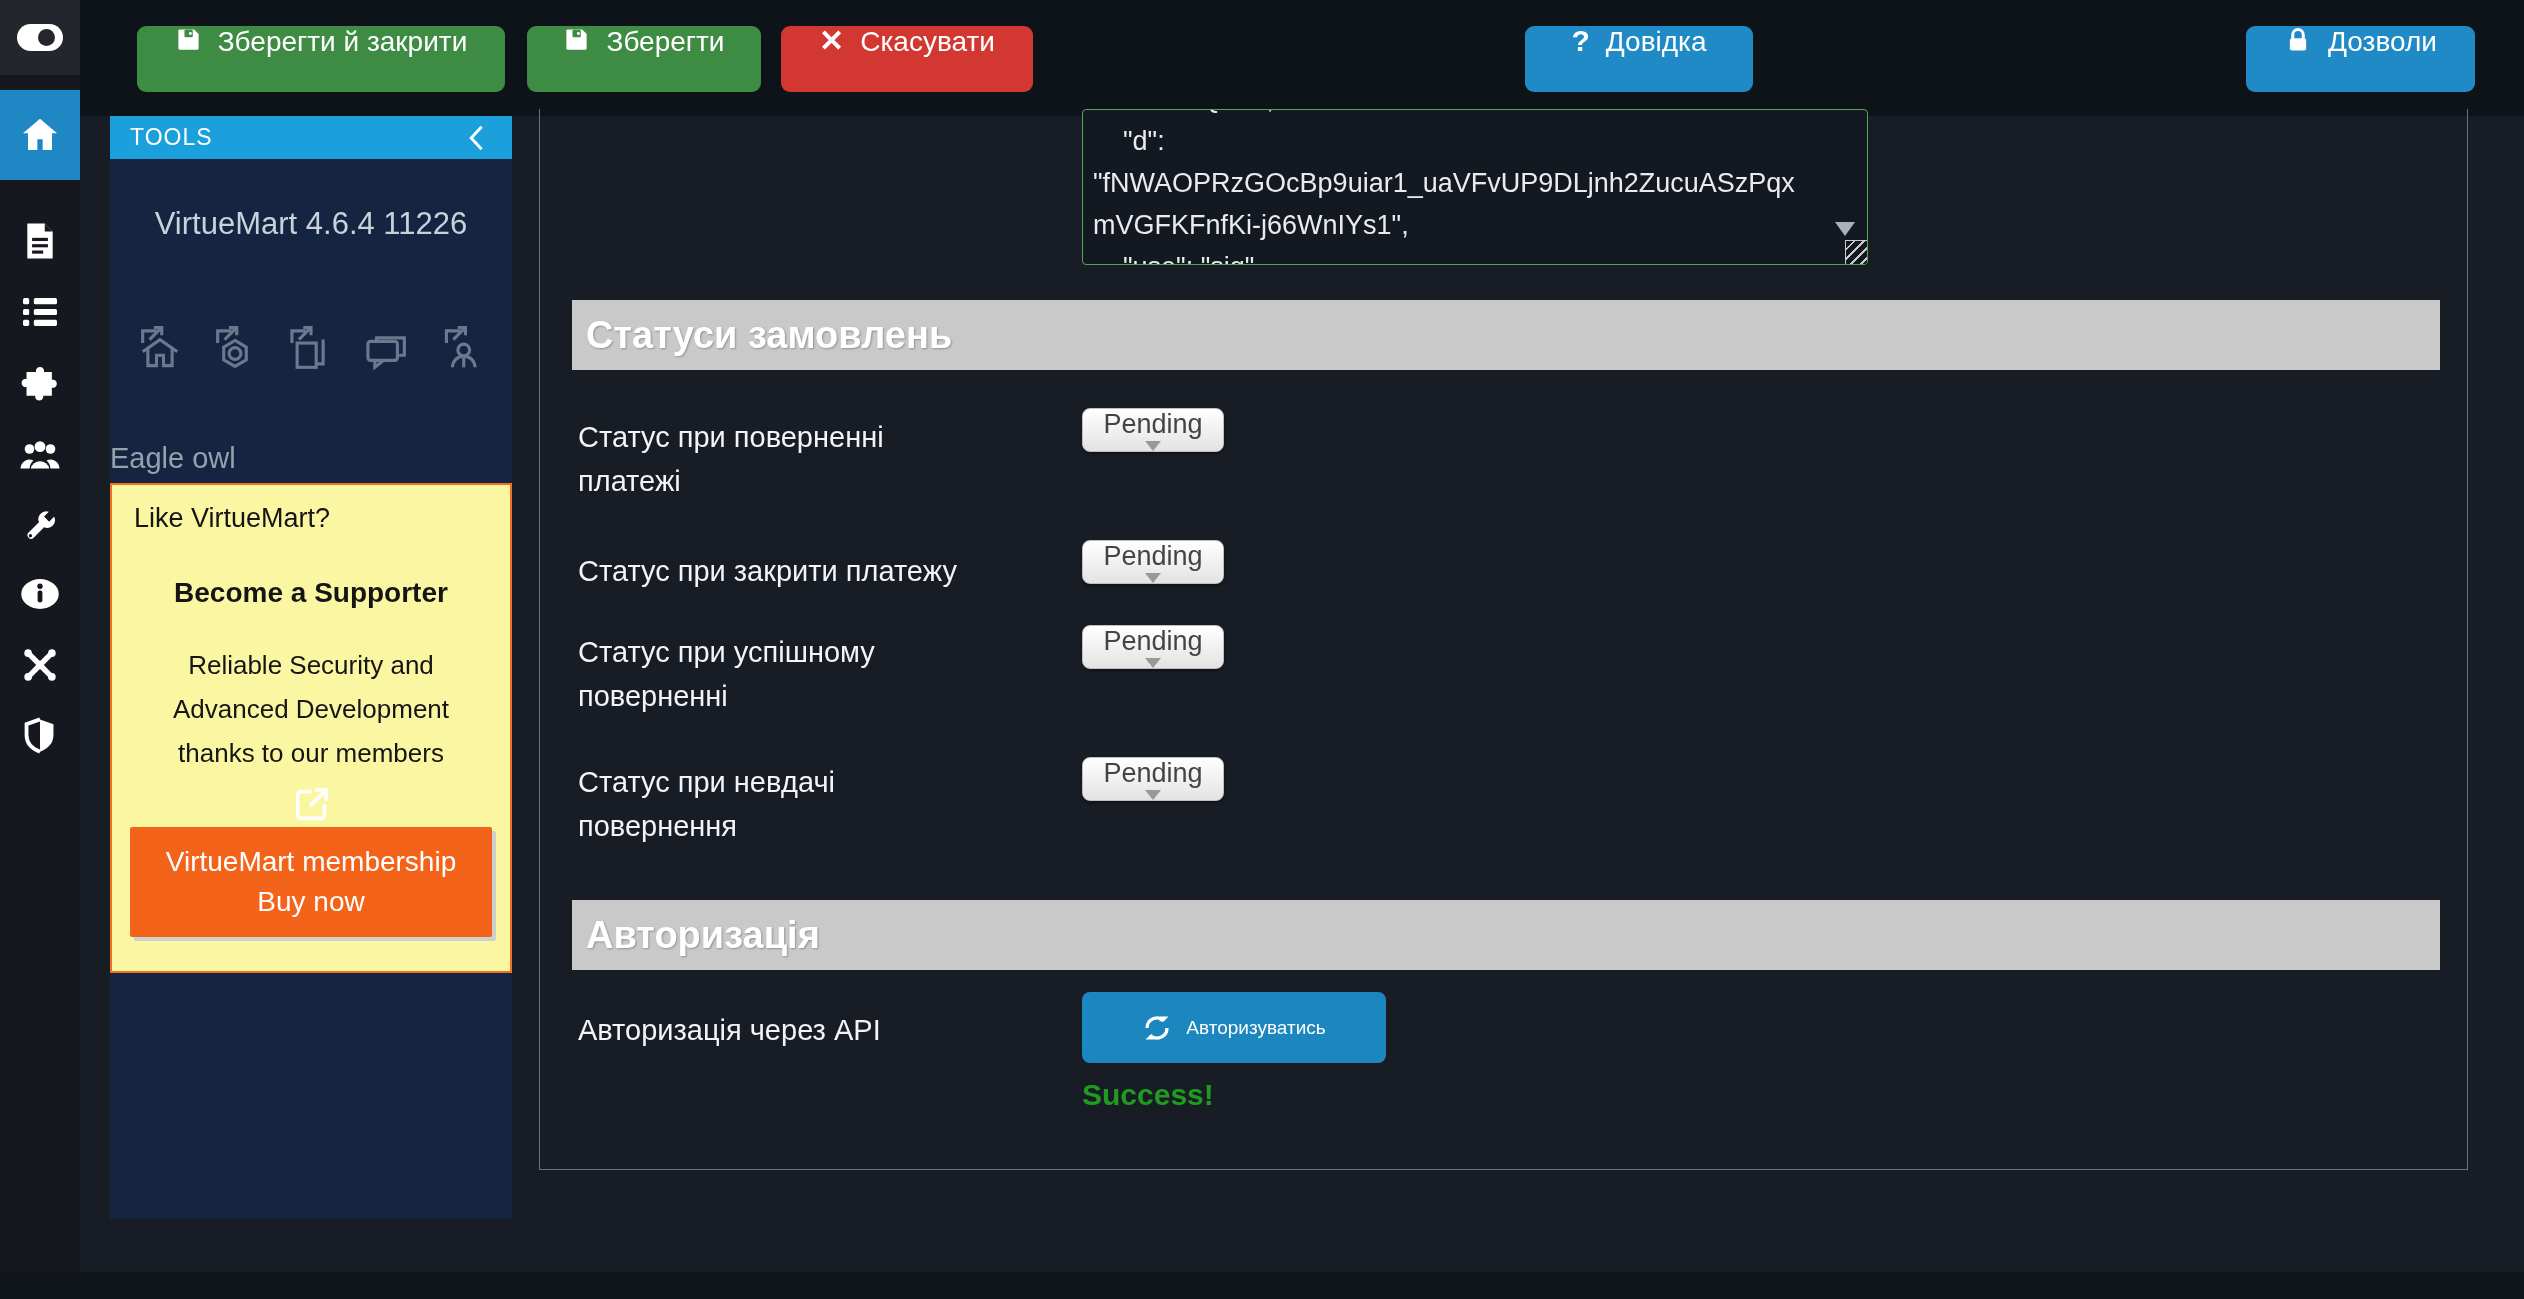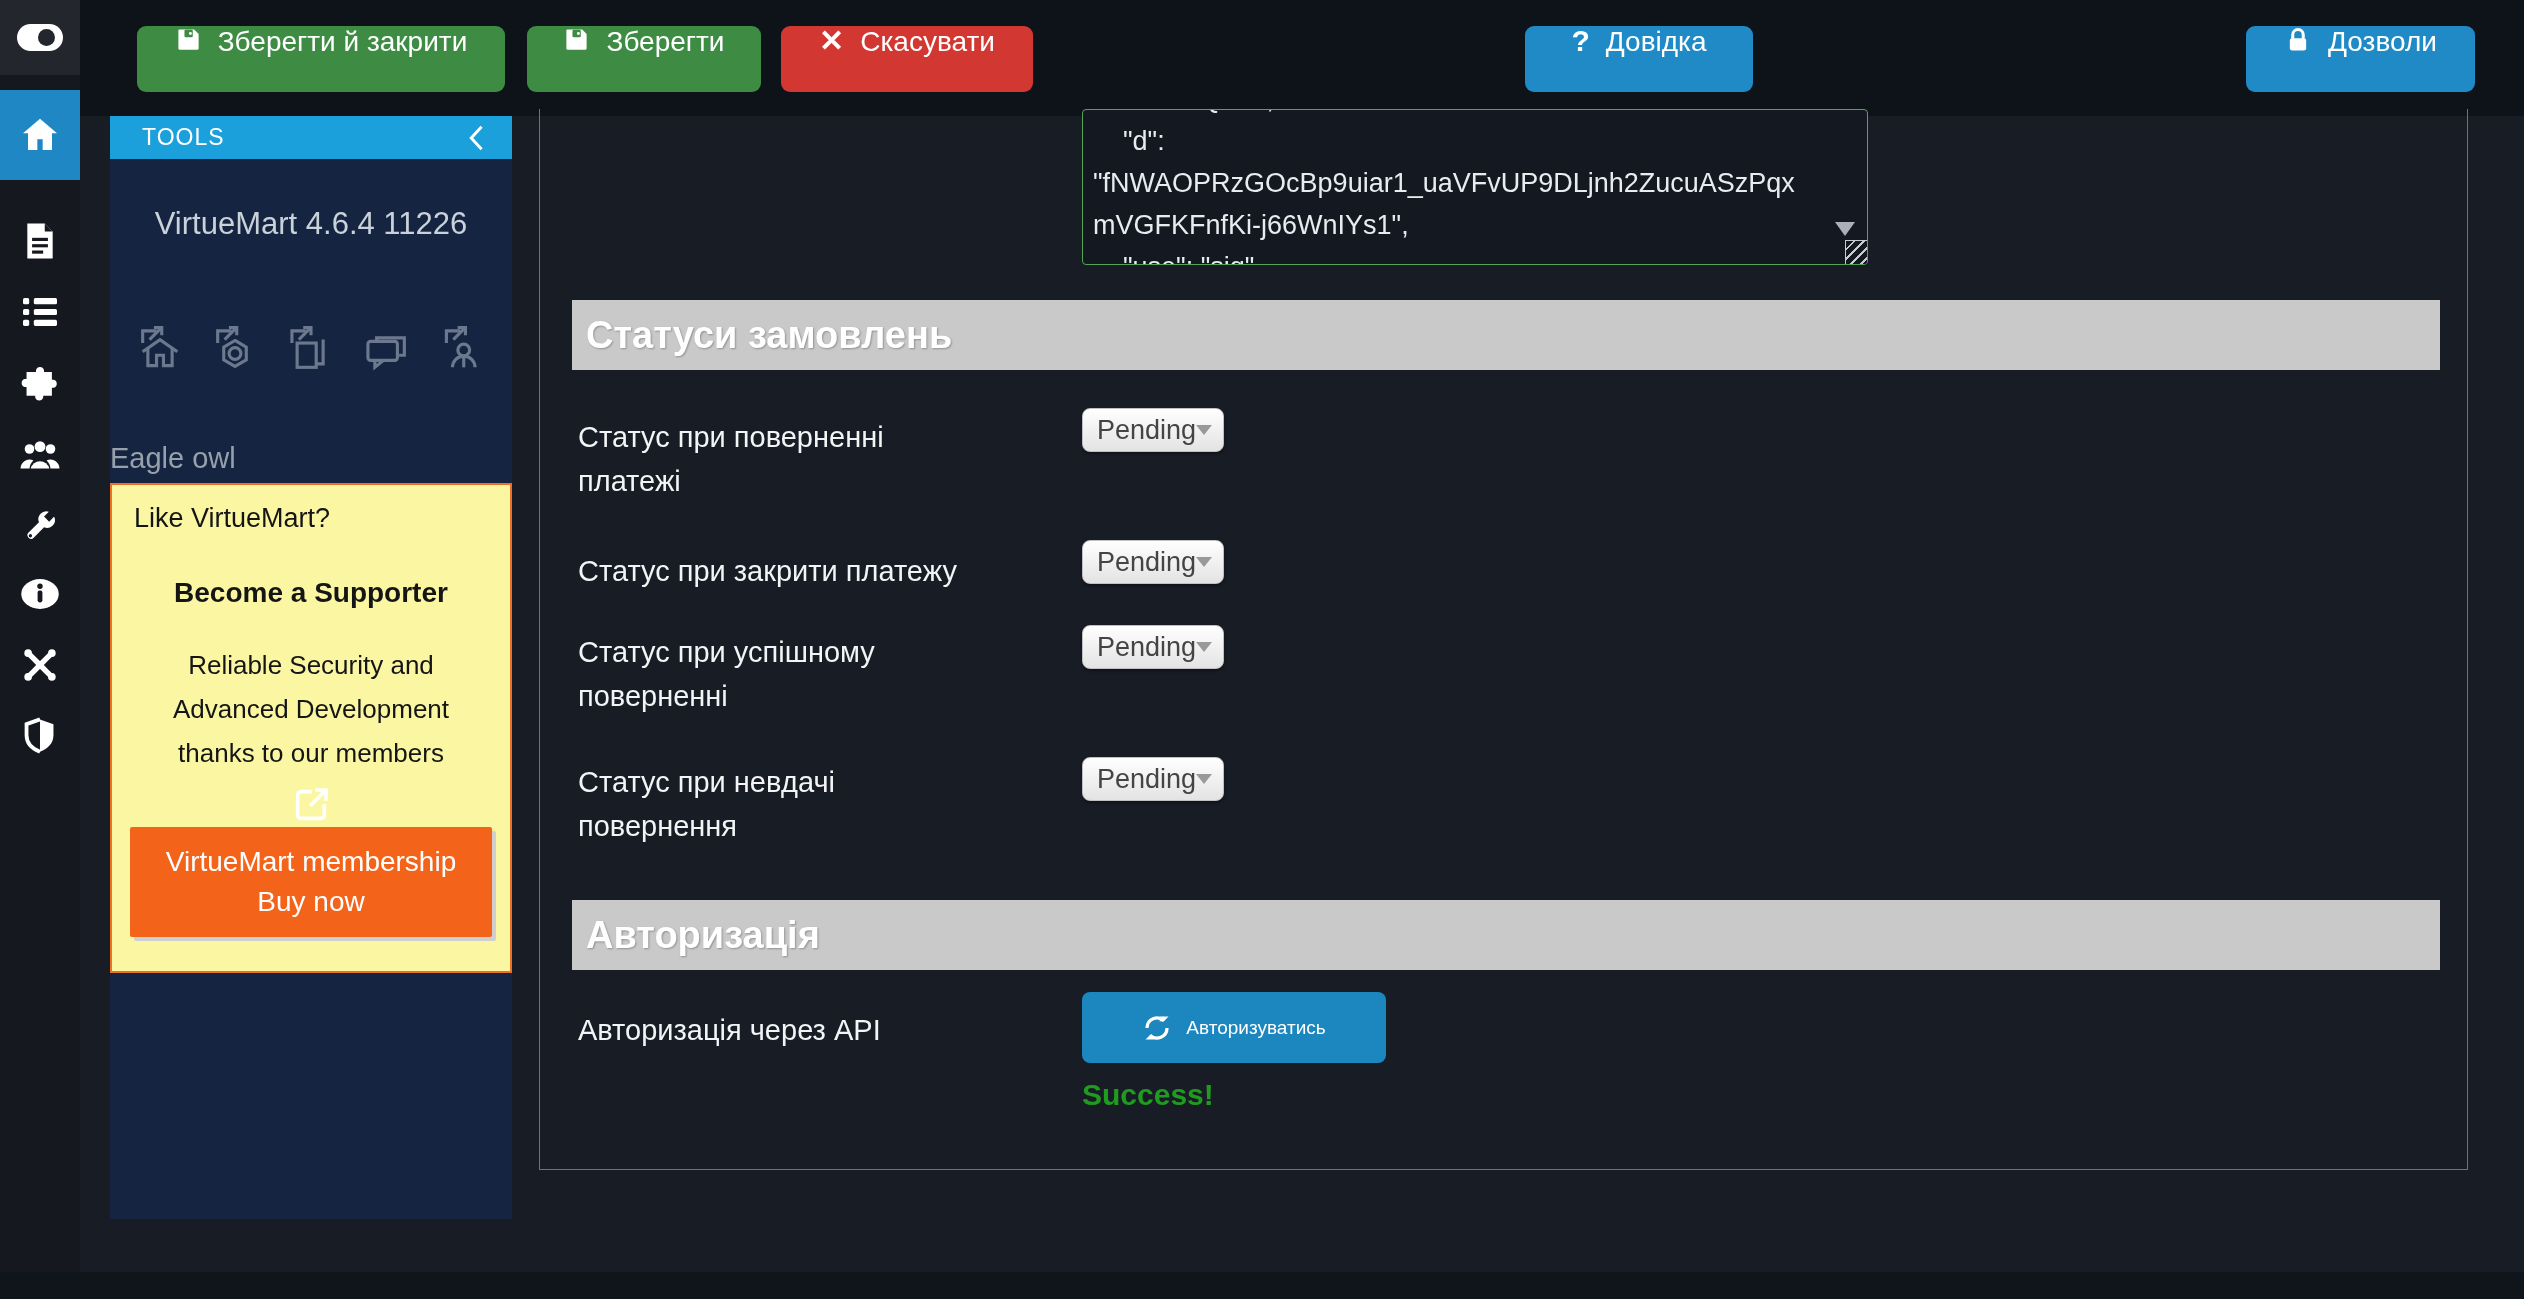--- a/index.html
+++ b/index.html
@@ -23,21 +23,21 @@
   .tile-toggle { top:0; height:75px; background:#23262c; }
   .tile-home { top:90px; height:90px; background:#1f87c4; }
   .rail-ic { position:absolute; left:0; width:80px; height:56px; display:flex; align-items:center; justify-content:center; cursor:pointer; }
   .pill { position:relative; width:46px; height:27px; background:#fff; border-radius:14px; }
   .pill i { position:absolute; right:8px; top:5px; width:17px; height:17px; background:#23262c; border-radius:50%; }
 
   
   .sidebar { position:absolute; left:110px; top:116px; width:402px; height:1103px; background:#152440; }
   .tools-head { position:absolute; left:0; top:0; width:402px; height:43px; background:#1ba0dc;
                 display:flex; align-items:center; color:#fff; }
-  .tools-title { font-size:23px; letter-spacing:1px; padding-left:32px; font-weight:500; }
+  .tools-title { font-size:23px; letter-spacing:1px; padding-left:20px; font-weight:500; }
   .tools-collapse { position:absolute; right:28px; top:9px; cursor:pointer; }
   .vm-version { position:absolute; left:0; top:90px; width:402px; text-align:center; color:#c9d2da; font-size:31px; }
   .tool-icons { position:absolute; left:0; top:202px; width:402px; height:64px; display:flex; justify-content:space-evenly; align-items:center; }
   .tool-icons .ti { cursor:pointer; opacity:.75; }
   .shop-name { position:absolute; left:0; top:326px; width:402px; text-align:left; color:#97a1ac; font-size:29px; }
 
   .promo { position:absolute; left:0; top:367px; width:402px; height:490px; background:#fbf6a2;
            border:2px solid #ef7022; color:#151515; }
   .promo-q { position:absolute; left:22px; top:18px; font-size:27px; }
   .promo-head { position:absolute; left:0; top:92px; width:100%; text-align:center; font-size:28px; font-weight:bold; }
@@ -65,21 +65,21 @@
 
   .sec-head { position:absolute; left:572px; width:1868px; height:70px; background:#c9c9c9;
               color:#fff; font-size:38px; font-weight:bold; line-height:70px; padding-left:14px;
               text-shadow:1px 1px 2px rgba(0,0,0,.28); }
   .sec-head-1 { top:300px; } .sec-head-2 { top:900px; }
 
   .flabel { position:absolute; left:578px; width:410px; color:#f2f4f6; font-size:29px; line-height:44px; }
   .dd { position:absolute; left:1082px; width:142px; height:44px; border:1px solid #c0c0c0; border-radius:8px;
         background:linear-gradient(#ffffff,#e3e3e3); box-shadow:0 2px 3px rgba(0,0,0,.35);
         display:flex; align-items:center; justify-content:space-between; padding:0 14px;
-        color:#444; font-size:27px; cursor:pointer; }
+        color:#444; font-size:27px; cursor:pointer;flex-direction:column; }
   .dd .caret { width:0; height:0; border-left:8px solid transparent; border-right:8px solid transparent;
                border-top:10px solid #999; }
 
   .auth-btn { position:absolute; left:1082px; top:992px; width:304px; height:71px; background:#1c86bf;
               border:none; border-radius:8px; color:#fff; font-size:19px; font-family:"Liberation Sans",sans-serif;
               display:flex; align-items:center; justify-content:center; gap:14px; cursor:pointer; }
   .auth-status { position:absolute; left:1082px; top:1078px; color:#1f9c1f; font-size:30px; font-weight:bold; }
 
   .footer-strip { position:absolute; left:0; top:1272px; width:2524px; height:27px; background:#10141b; }
 

